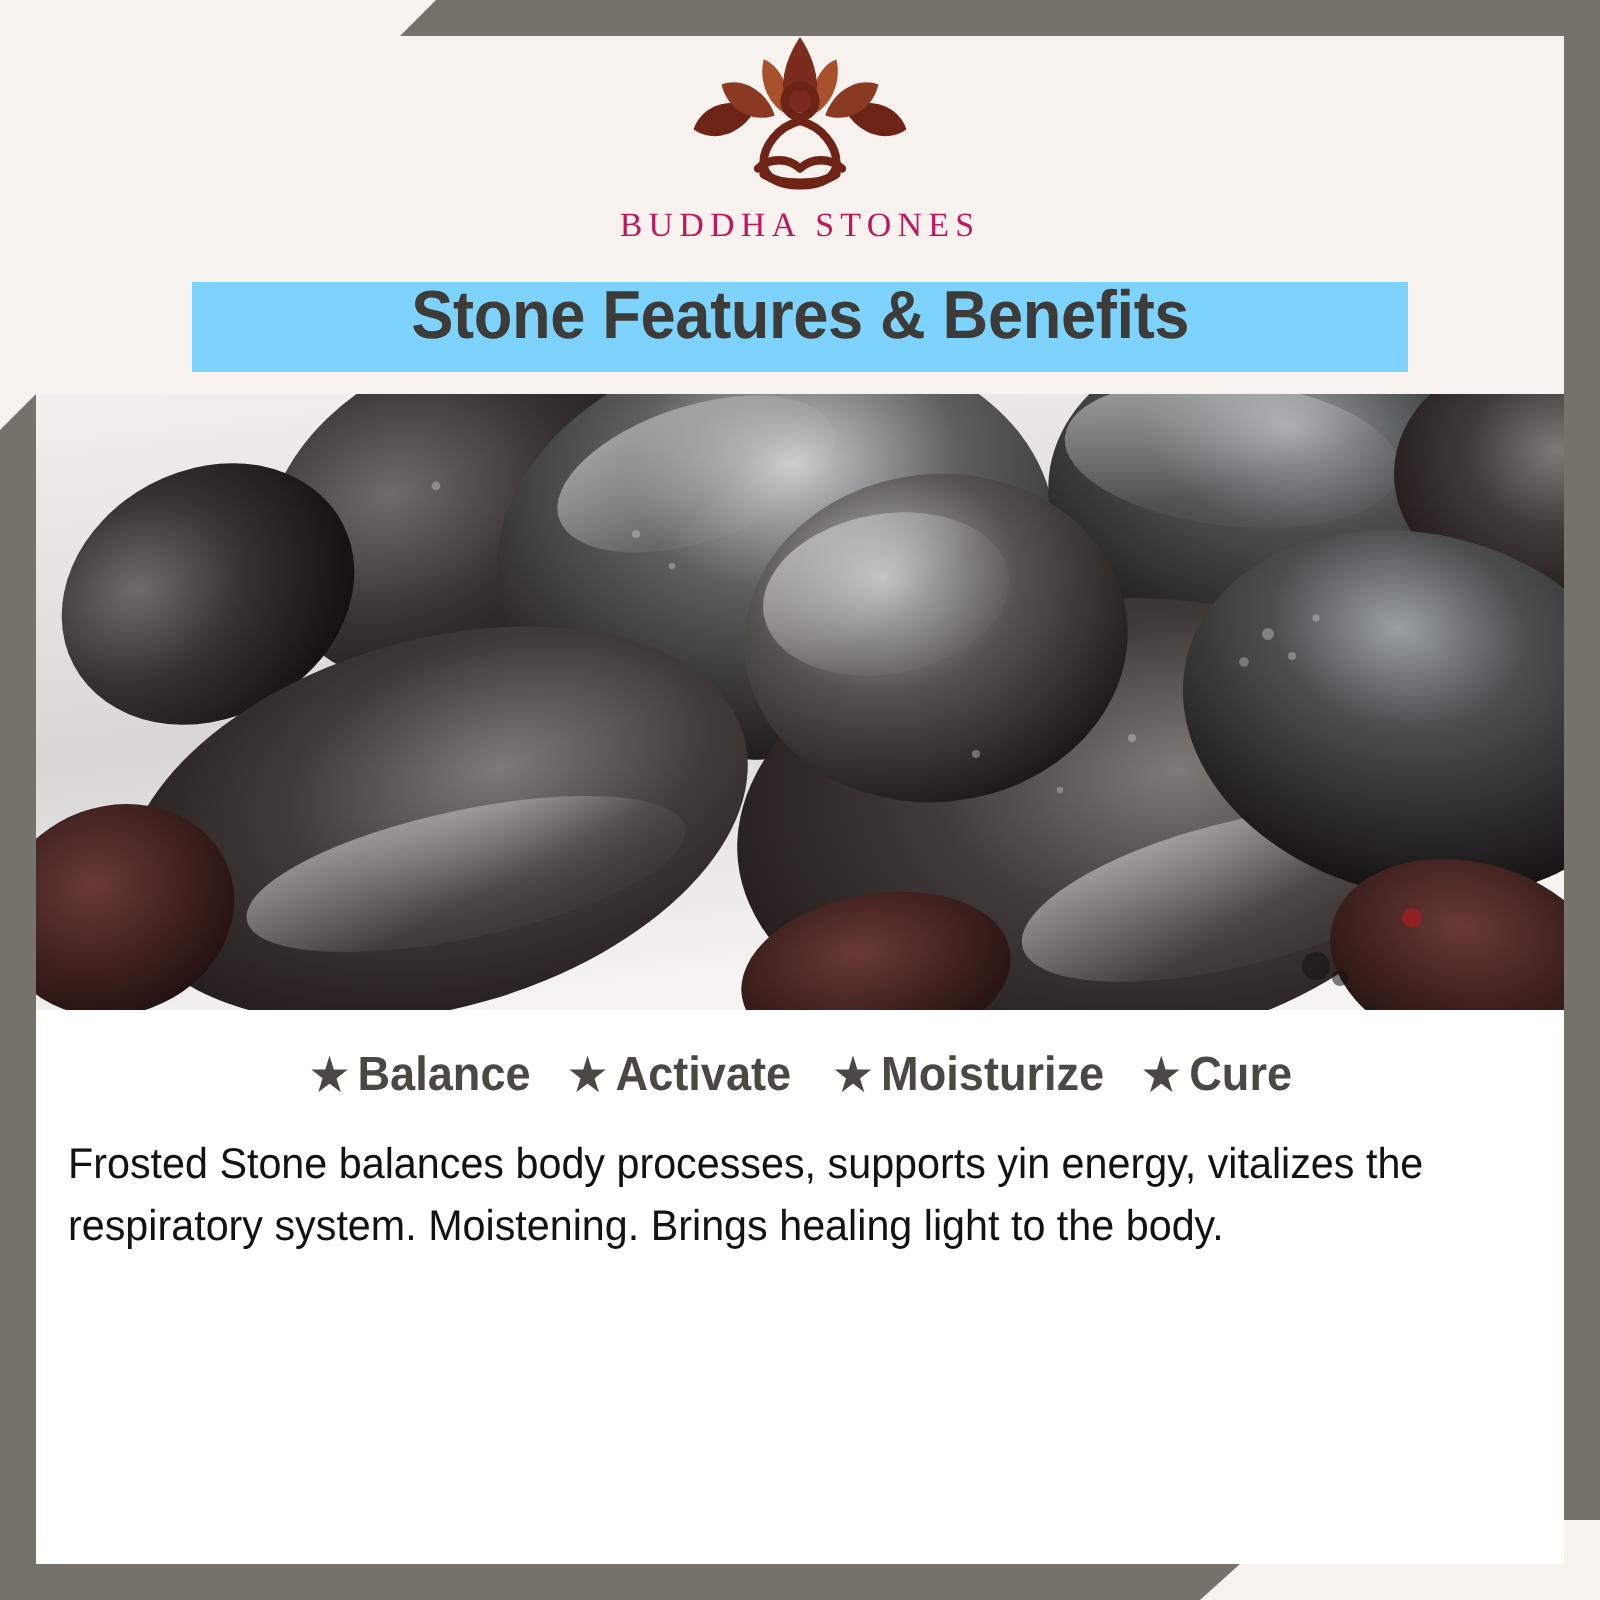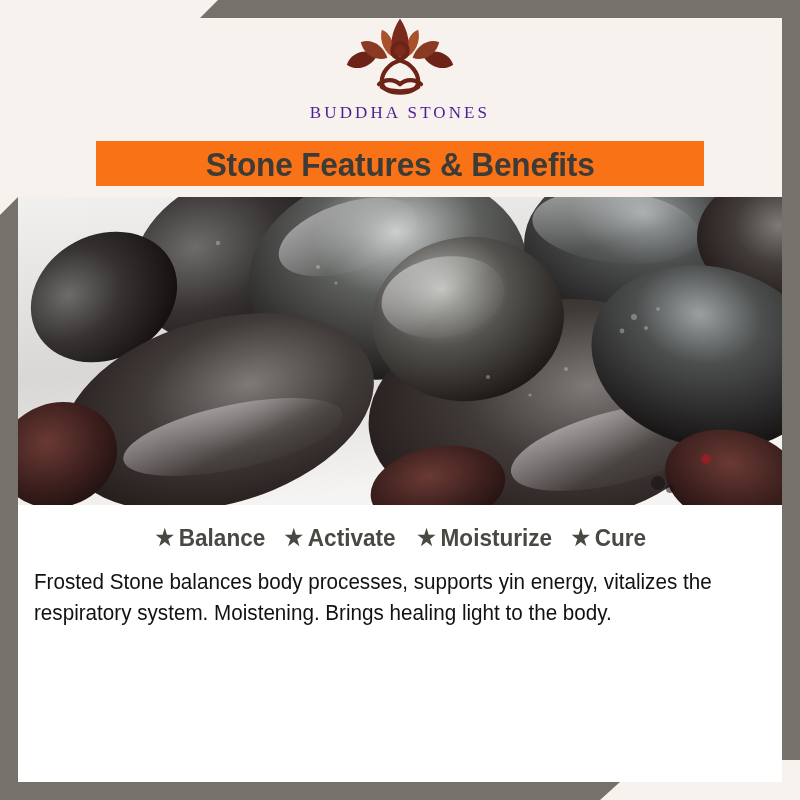--- a/index.html
+++ b/index.html
@@ -87,34 +87,34 @@
   .logo-mark {
     width: 140px;
     height: 86px;
     display: block;
   }
   .logo-word {
     margin-top: 4px;
     font-family: "Liberation Serif", serif;
     font-size: 17px;
     letter-spacing: 3.1px;
-    color: #4c1d95;
+    color: #be185d;
     text-align: center;
     line-height: 1;
   }
 
   .title-band {
     position: absolute;
     left: 78px;
     right: 78px;
     top: 141px;
     height: 45px;
-    background: #f97316;
+    background: #7dd3fc;
     display: flex;
-    align-items: center;
+    align-items: flex-start;
     justify-content: center;
   }
   .title-text {
     font-family: "Liberation Sans Narrow", "Liberation Sans", sans-serif;
     font-size: 34px;
     font-weight: bold;
     color: #3d3b38;
     letter-spacing: -0.2px;
     transform: scaleX(0.93);
     white-space: nowrap;

